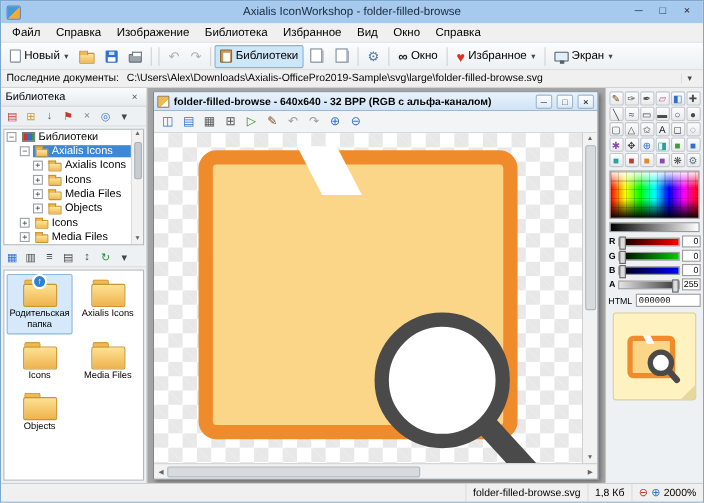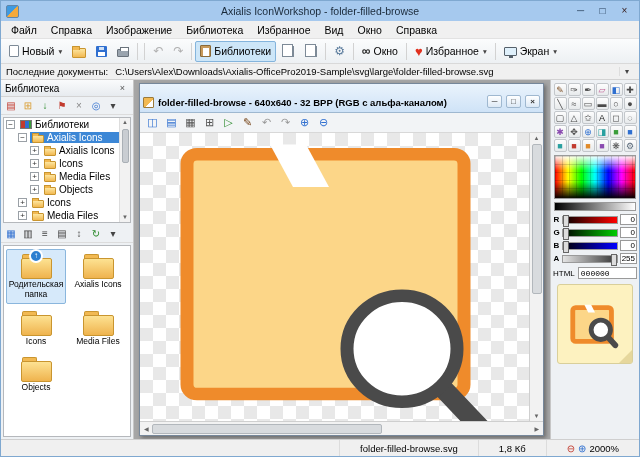--- a/index.html
+++ b/index.html
@@ -89,22 +89,22 @@
   .bigfolder::before{content:"";position:absolute;top:1px;left:1px;width:13px;height:6px;background:#f2b952;border:1px solid #c9952f;border-bottom:none;border-radius:2px 2px 0 0}
   .bigfolder::after{content:"";position:absolute;top:5px;left:0;width:29px;height:19px;background:linear-gradient(#fde292,#efb34e);border:1px solid #c9952f;border-radius:2px}
   .parent-badge{position:absolute;left:8px;top:-4px;width:14px;height:14px;border-radius:50%;background:#2f80d0;border:2px solid #fff;
                 color:#fff;font-size:8px;line-height:10px;text-align:center;z-index:2}
   .flabel{width:100%}
 
   
   .mdi{flex:1;position:relative;background:var(--mdi-bg,#a6a6a6);min-width:0;overflow:hidden}
   .doc{position:absolute;left:5px;top:3px;width:405px;height:353px;background:#f0f0f0;border:1px solid #76879a;
        box-shadow:2px 2px 4px rgba(0,0,0,.35);display:flex;flex-direction:column}
-  .doc-titlebar{height:29px;flex:0 0 auto;background:linear-gradient(#eaf3fc,var(--doc-titlebar,#cfe3f7));
-                border-bottom:1px solid #9fb8d0;display:flex;align-items:flex-end;gap:4px;padding:4px 3px;font-size:9.5px;font-weight:bold}
+  .doc-titlebar{height:17px;flex:0 0 auto;background:linear-gradient(#eaf3fc,var(--doc-titlebar,#cfe3f7));
+                border-bottom:1px solid #9fb8d0;display:flex;align-items:center;gap:4px;padding:4px 3px;font-size:9.5px;font-weight:bold}
   .doc-icon{width:11px;height:11px;flex:0 0 auto;background:linear-gradient(135deg,#f2b952 0 60%,#fff 60% 100%);border:1px solid #9a7a3a;border-radius:1px}
   .doc-title{flex:1;overflow:hidden;white-space:nowrap;text-overflow:ellipsis}
   .doc-btn{width:15px;height:13px;flex:0 0 auto;border:1px solid #9fb8d0;border-radius:2px;background:linear-gradient(#fff,#dce9f6);
            font-size:8px;line-height:11px;text-align:center;color:#333}
   .doc-toolbar{height:20px;flex:0 0 auto;background:#f2f4f6;border-bottom:1px solid #d8d8d8;display:flex;align-items:center;gap:2px;padding:0 4px}
   .dtb{width:17px;height:16px;display:flex;align-items:center;justify-content:center;font-size:11px;border-radius:2px}
   .doc-body{flex:1;display:flex;min-height:0}
   .canvas{flex:1;position:relative;overflow:hidden;background-color:#fff;
     background-image:linear-gradient(45deg,#e8e8e8 25%,transparent 25%,transparent 75%,#e8e8e8 75%),
                      linear-gradient(45deg,#e8e8e8 25%,transparent 25%,transparent 75%,#e8e8e8 75%);
@@ -150,21 +150,21 @@
   .html-box{flex:1;height:12px;border:1px solid #9a9a9a;background:#fff;font:8px "Liberation Mono",monospace;line-height:11px;padding:0 2px}
   .preview{width:76px;height:80px;margin-top:2px;position:relative;background:var(--preview-bg,#fdf2c0);
            border:1px solid #d9cf9a;border-radius:3px;display:flex;align-items:center;justify-content:center}
   .preview::after{content:"";position:absolute;right:0;bottom:0;border-style:solid;border-width:0 0 13px 13px;
                   border-color:transparent transparent #e6d79c transparent}
 
   
   .sb{height:17px;flex:0 0 auto;display:flex;align-items:center;background:#f0f0f0;border-top:1px solid #cfcfcf;
       font-size:9.5px;white-space:nowrap;overflow:hidden}
   .sb-fill{flex:1}
-  .sb-seg{height:100%;display:flex;align-items:center;gap:3px;padding:0 20px;border-left:1px solid #dcdcdc}
+  .sb-seg{height:100%;display:flex;align-items:center;gap:3px;padding:0 6px;border-left:1px solid #dcdcdc}
   .zoom-glyph{font-size:10px}
 </style>
 </head>
 <body>
 
 <div id="app">
 
   <div class="titlebar">
     <span class="app-icon"></span>
     <span class="win-title">Axialis IconWorkshop - folder-filled-browse</span>

